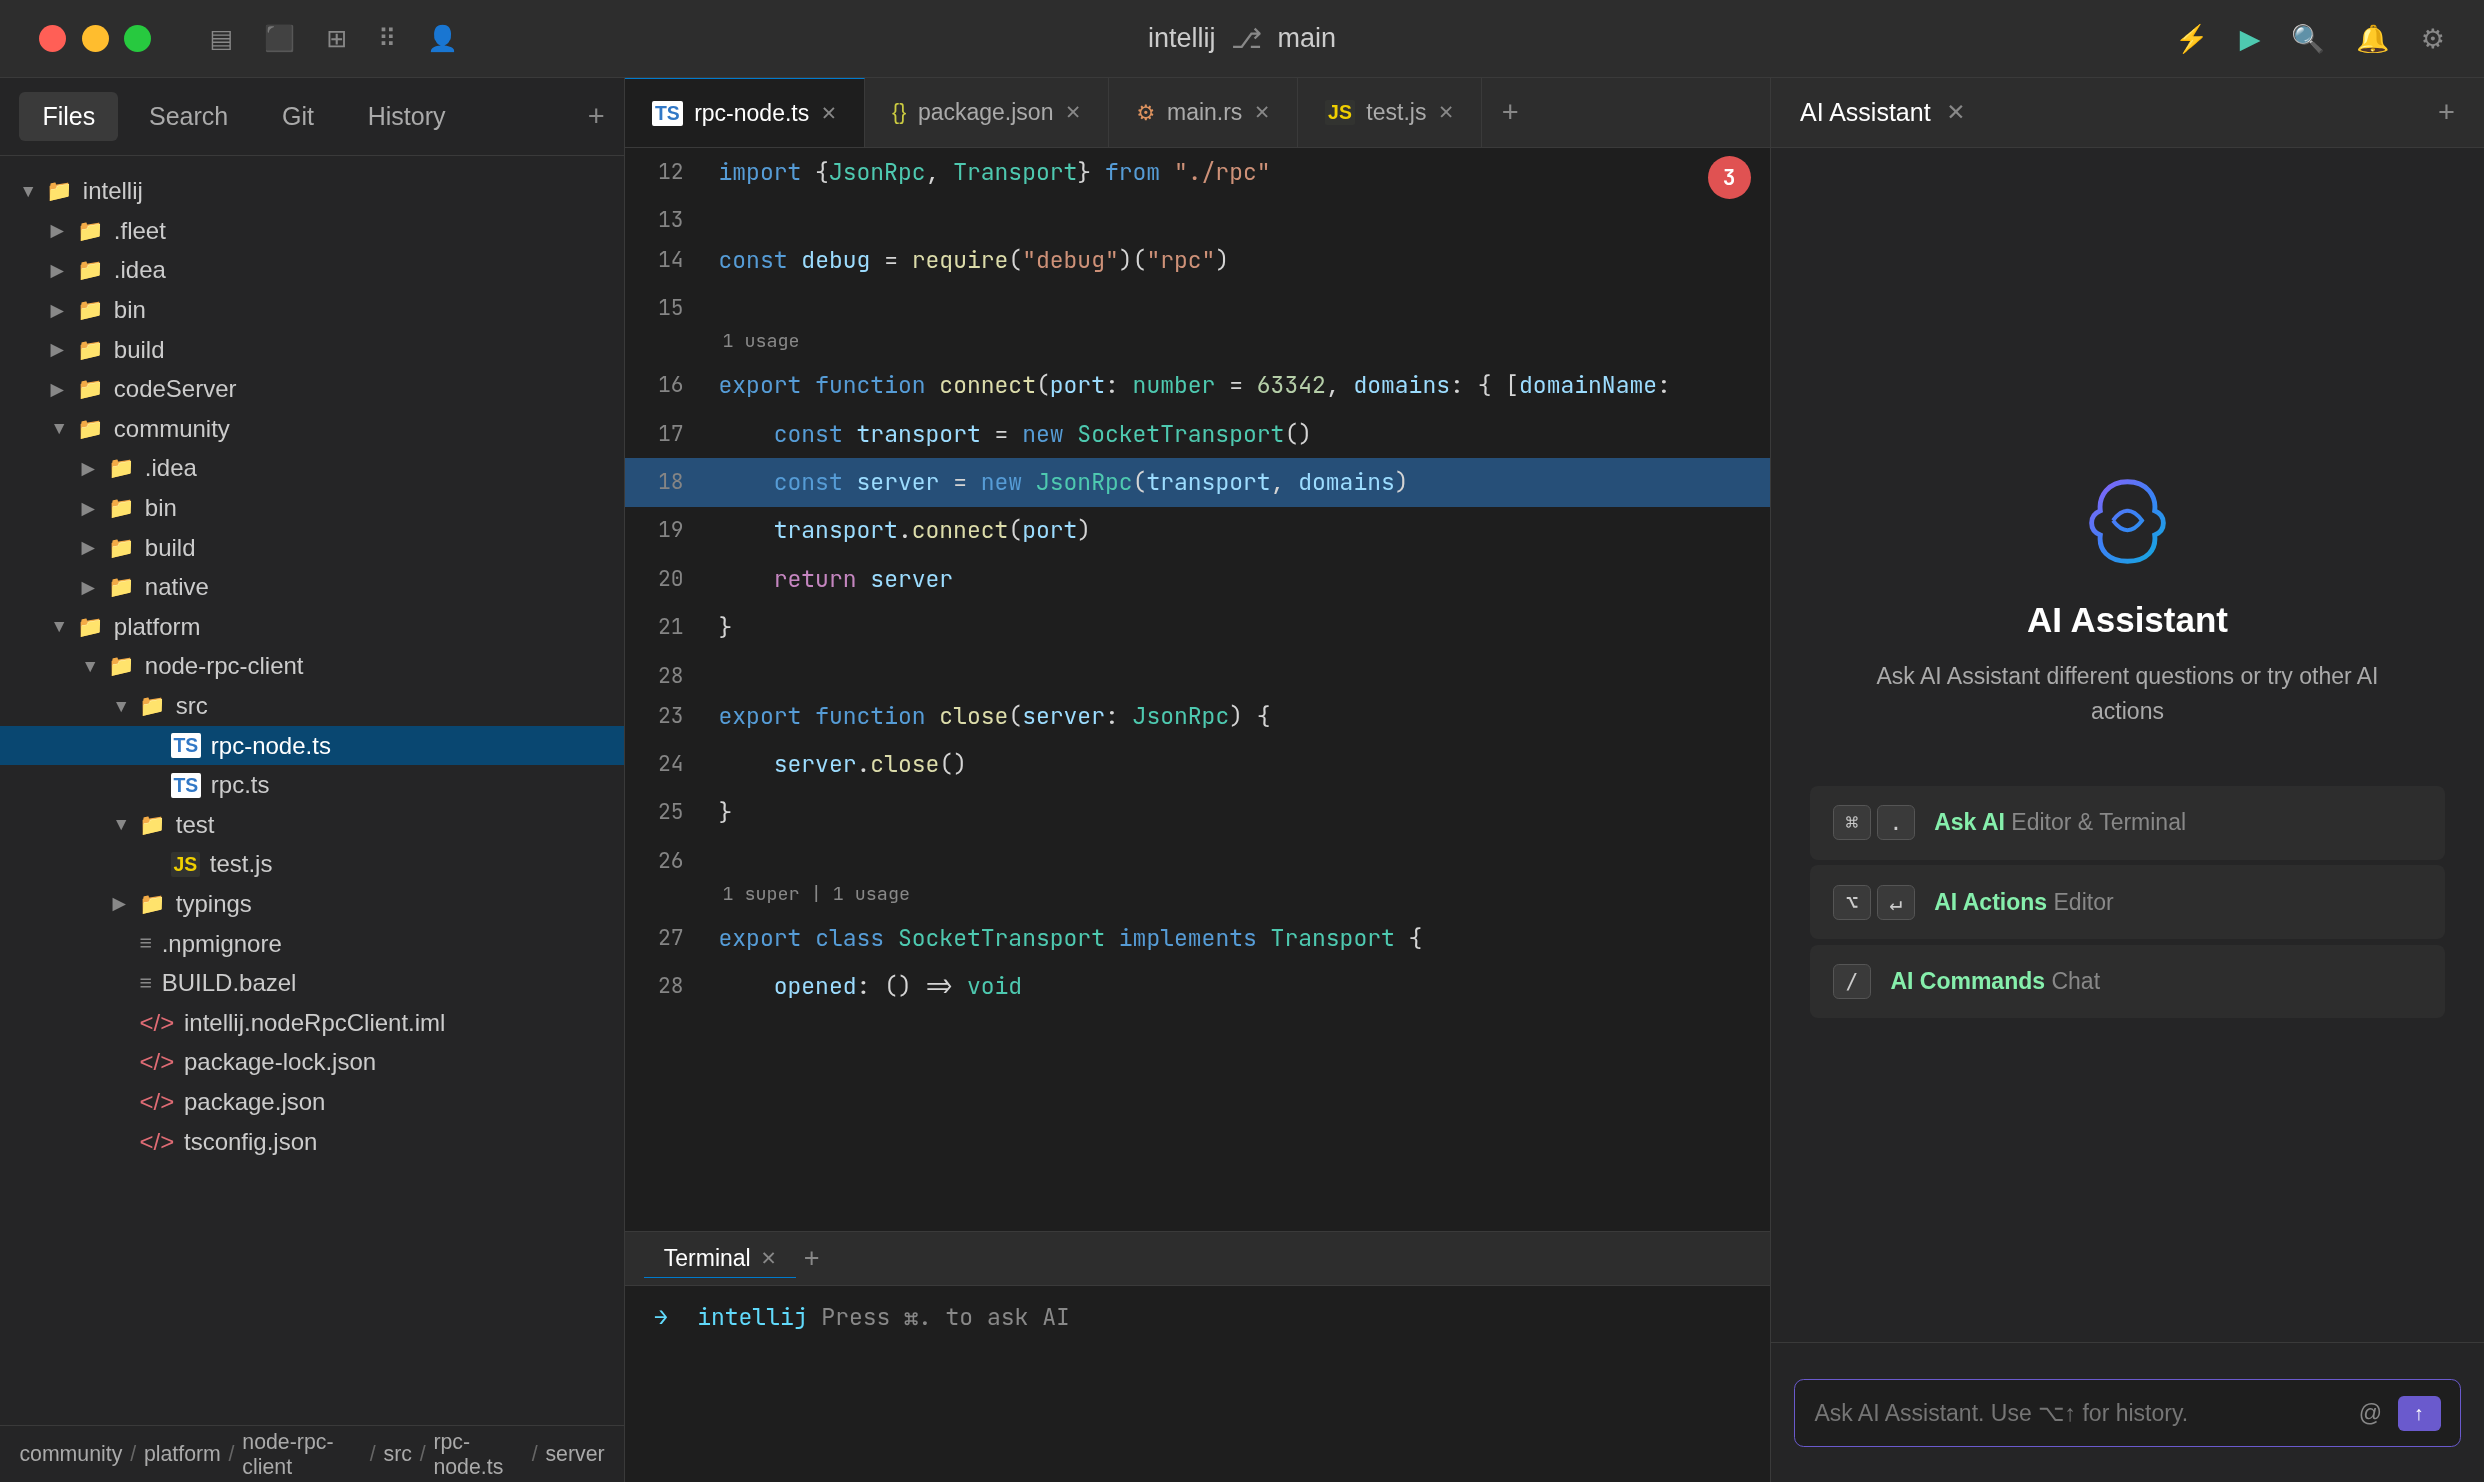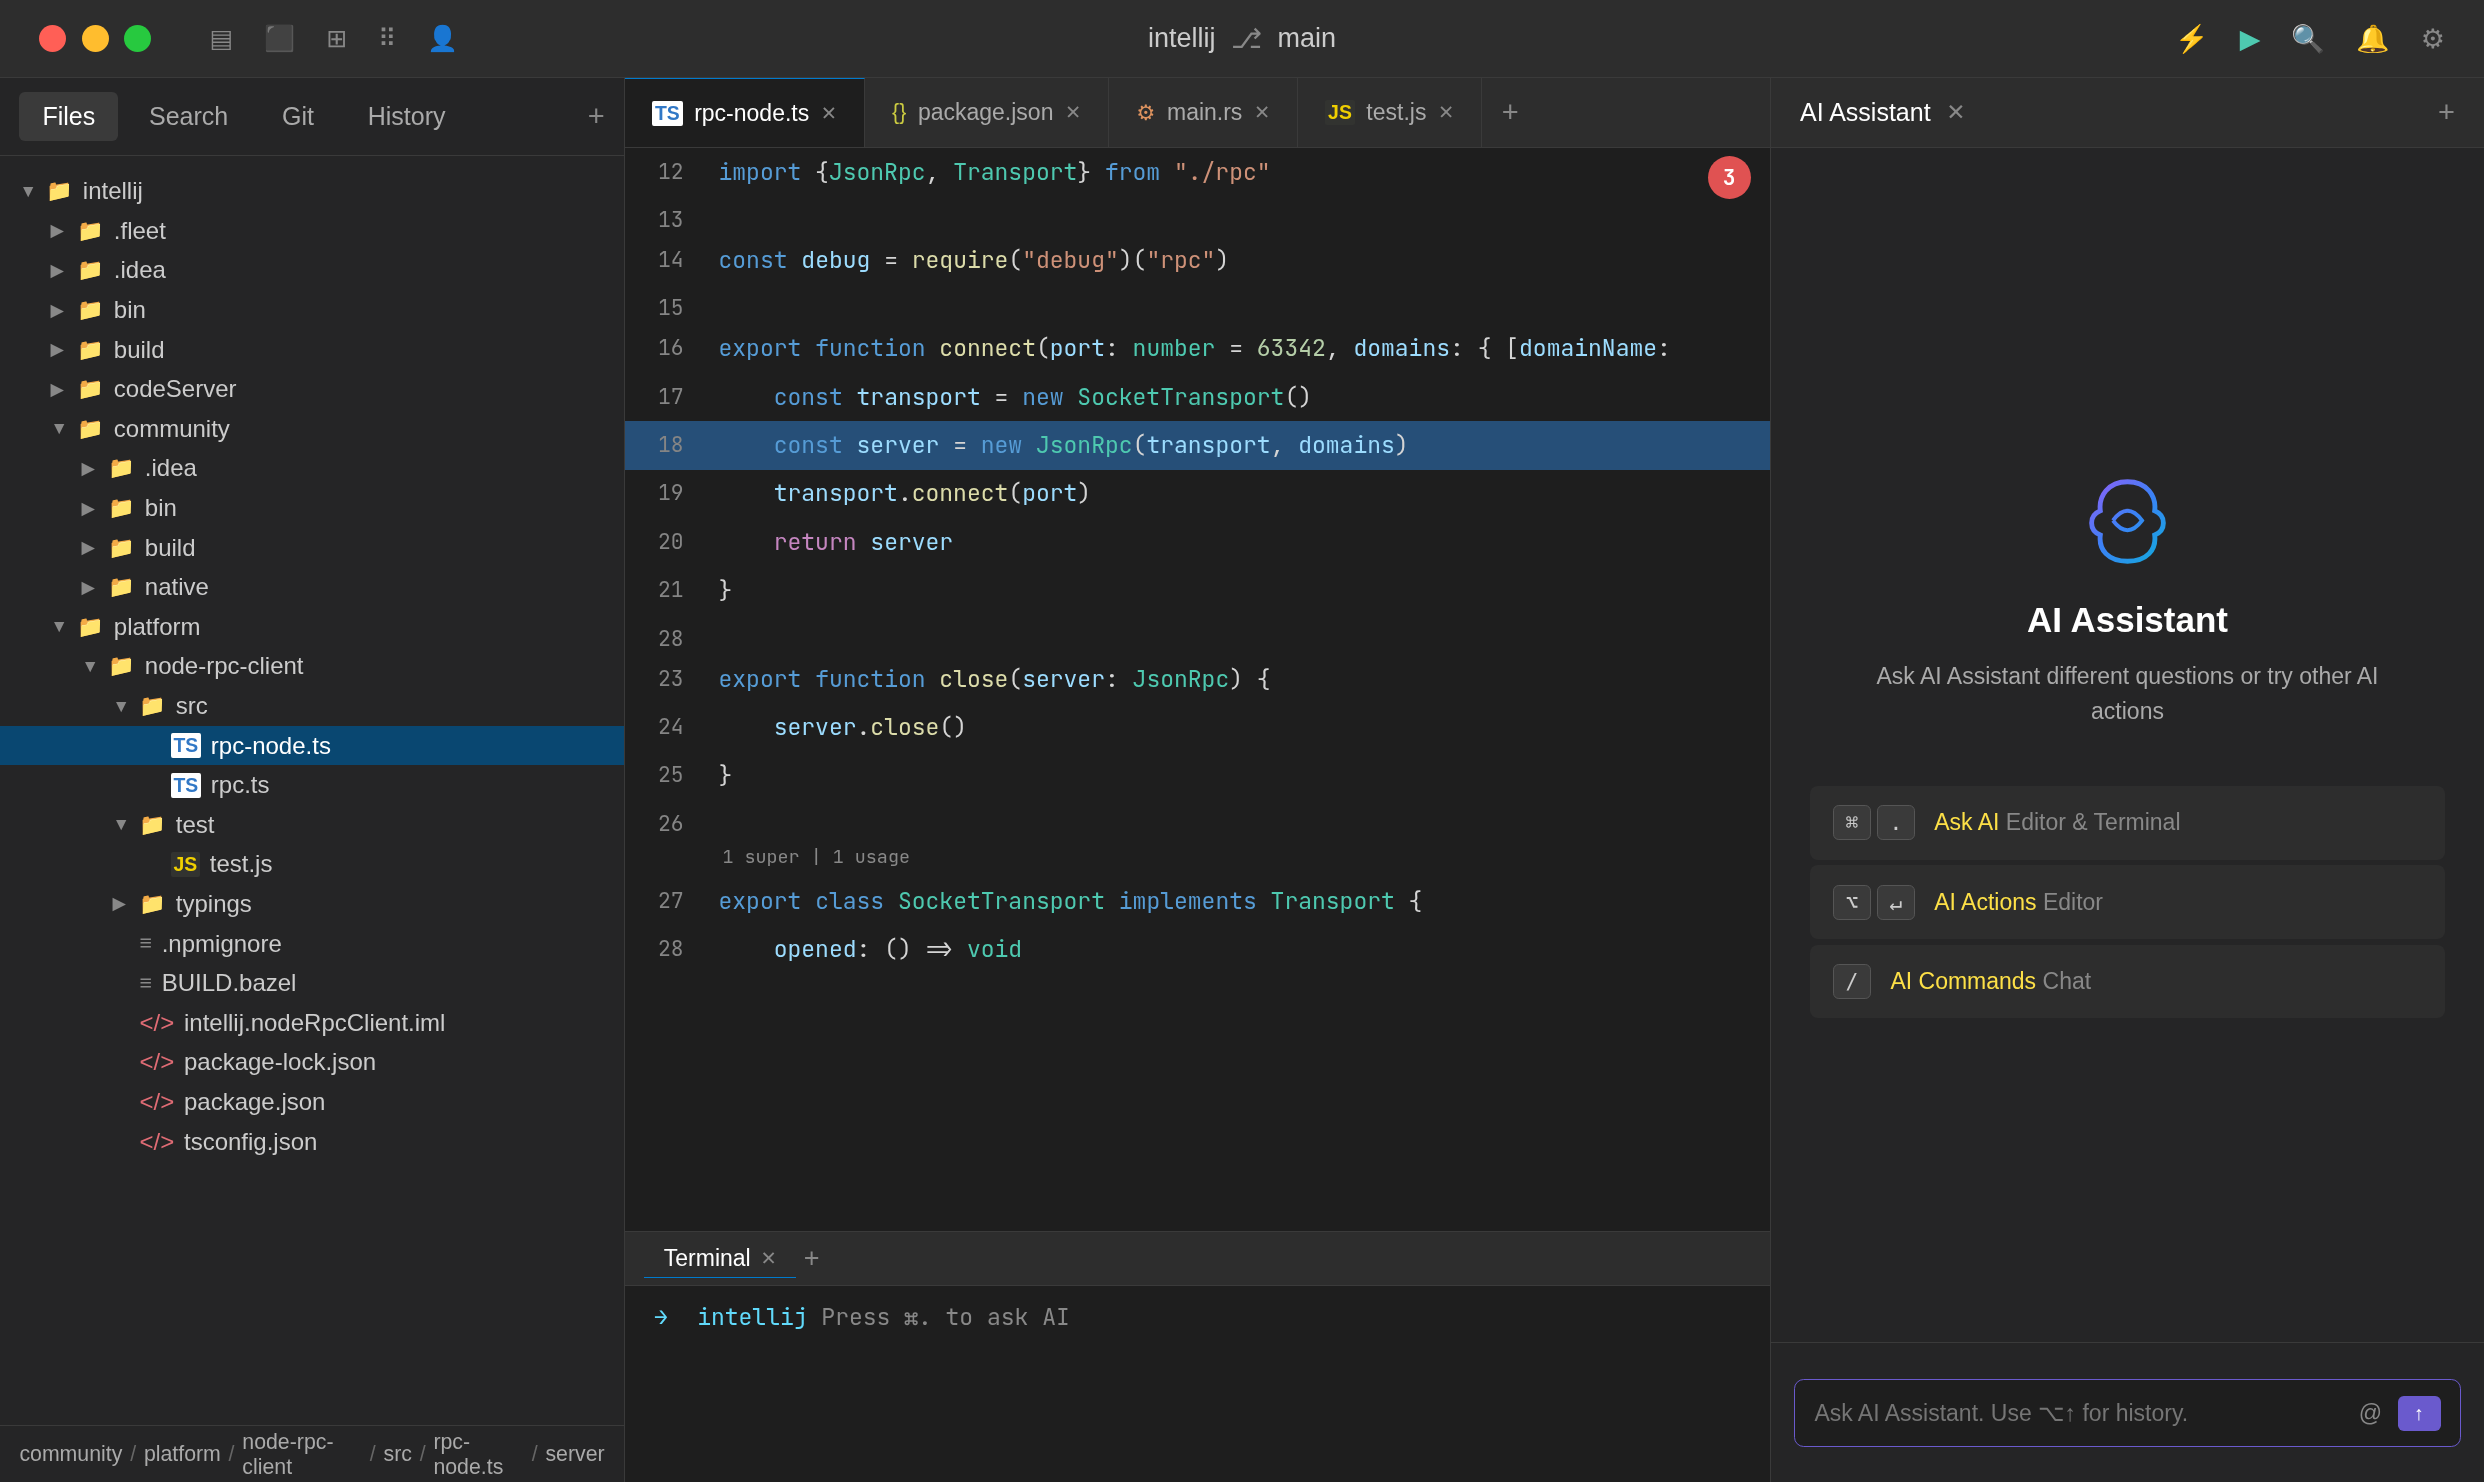--- a/index.html
+++ b/index.html
@@ -422,22 +422,22 @@
       font-size: 21.3px;
       color: #ccc;
       font-family: monospace;
     }
 
     .ai-action-label {
       font-size: 23px;
       color: #ccc;
     }
     .ai-action-label strong {
-      color: #fde047;
-      font-weight: 400;
+      color: #86efac;
+      font-weight: 700;
     }
     .ai-action-label span {
       color: #888;
     }
 
     .ai-input-area {
       padding: 36px 23px;
       border-top: 1px solid #3a3a3a;
     }
     .ai-input-box {
@@ -757,20 +757,24 @@
           <div class="code-line">
             <div class="line-num">14</div>
             <div class="line-content"><span class="kw">const</span> <span class="param">debug</span> = <span class="fn">require</span>(<span class="str">"debug"</span>)(<span class="str">"rpc"</span>)</div>
           </div>
 
           <div class="code-line">
             <div class="line-num">15</div>
             <div class="line-content"></div>
           </div>
 
+          <div class="code-line">
+            <div class="line-num"></div>
+            <div class="line-meta">1 usage</div>
+          </div>
 
           <div class="code-line">
             <div class="line-num">16</div>
             <div class="line-content"><span class="kw">export</span> <span class="kw">function</span> <span class="fn">connect</span>(<span class="param">port</span>: <span class="type">number</span> = <span class="num">63342</span>, <span class="param">domains</span>: { [<span class="param">domainName</span>:</div>
           </div>
 
           <div class="code-line">
             <div class="line-num">17</div>
             <div class="line-content">    <span class="kw">const</span> <span class="param">transport</span> = <span class="kw">new</span> <span class="cls">SocketTransport</span>()</div>
           </div>

